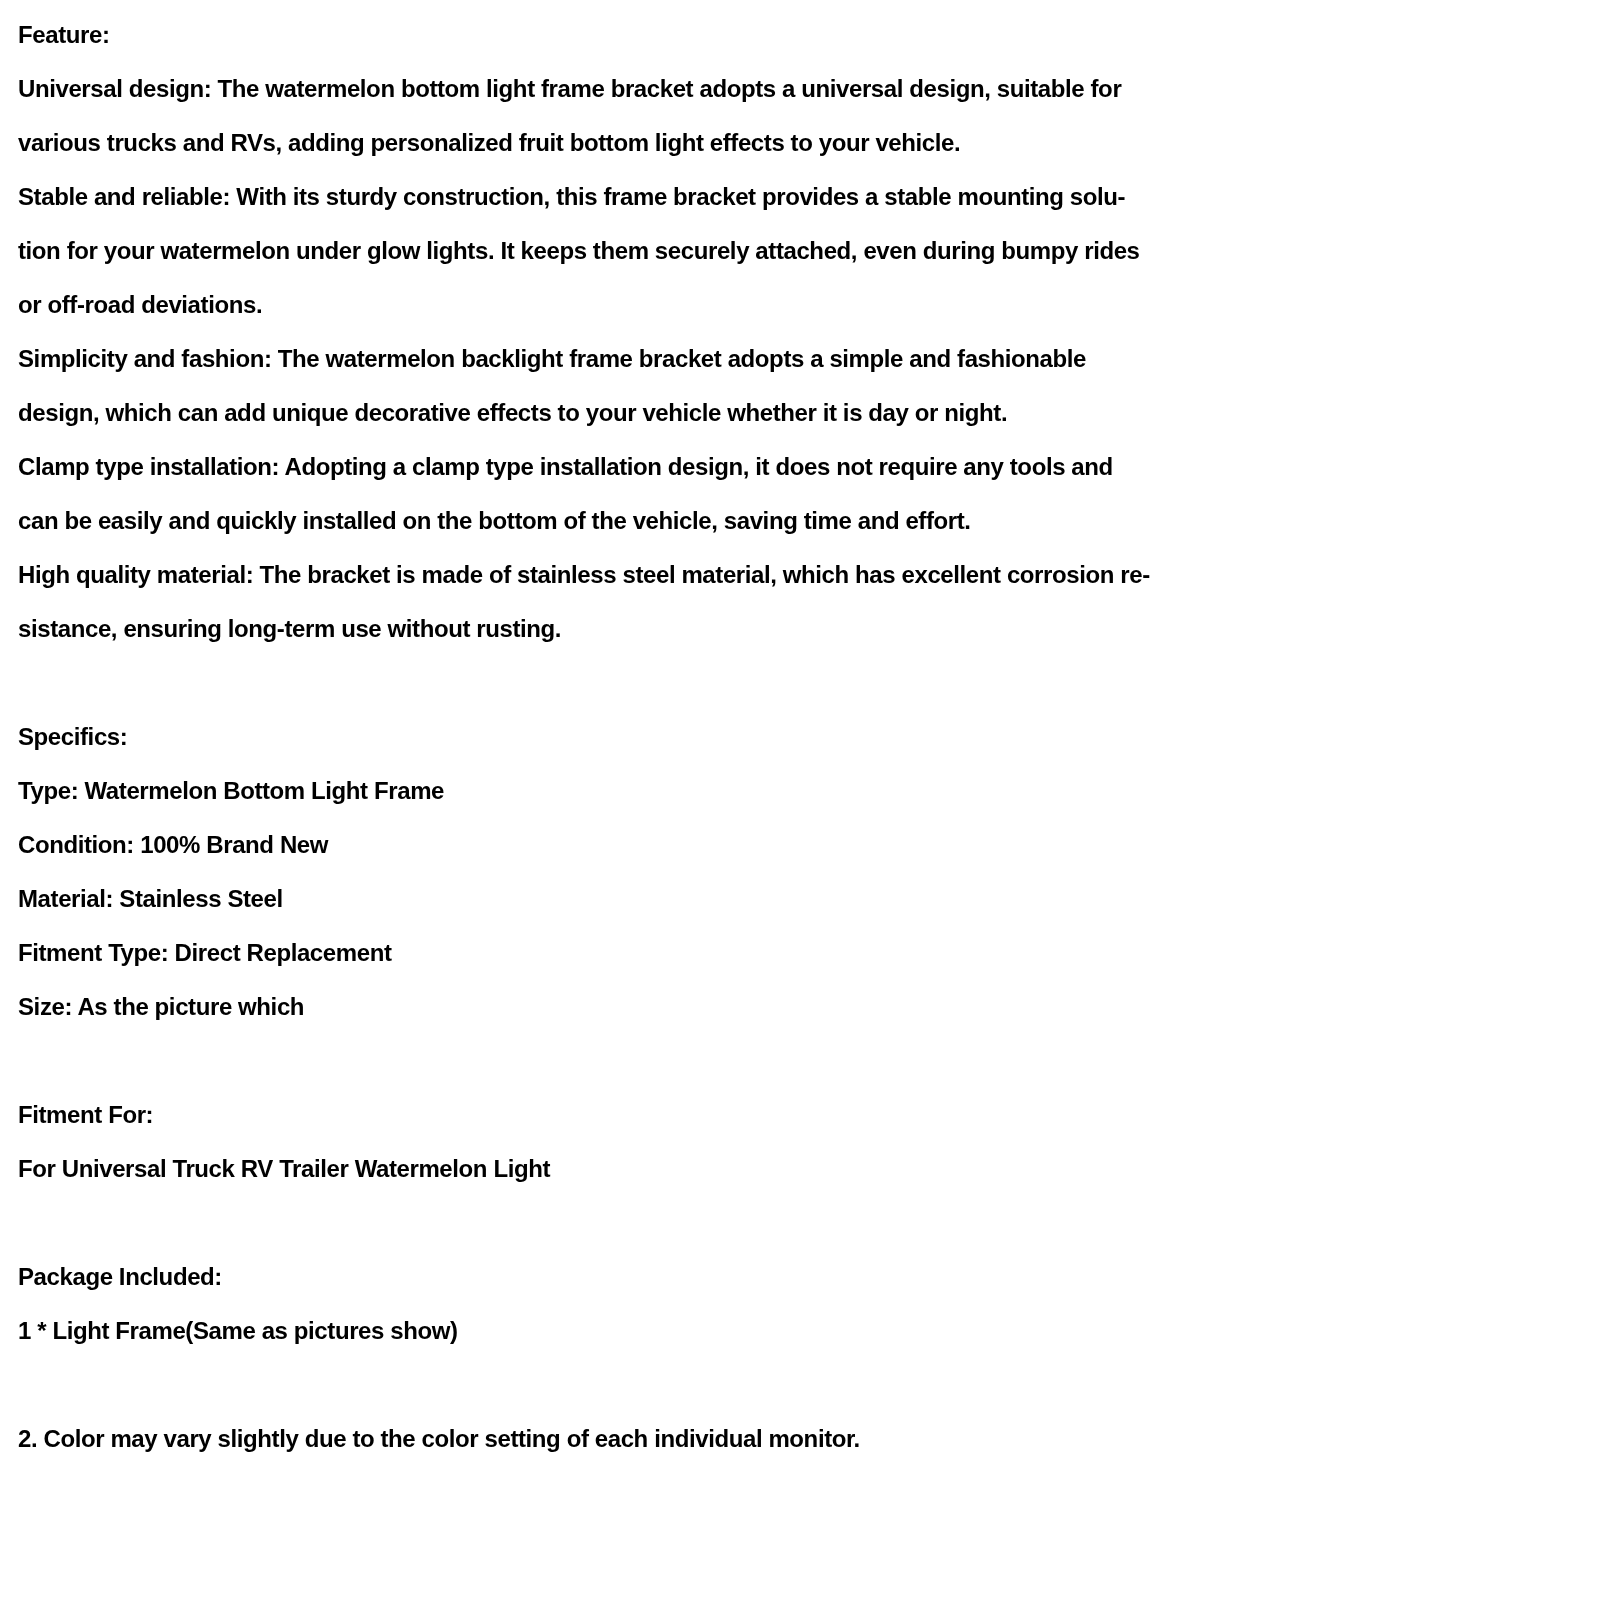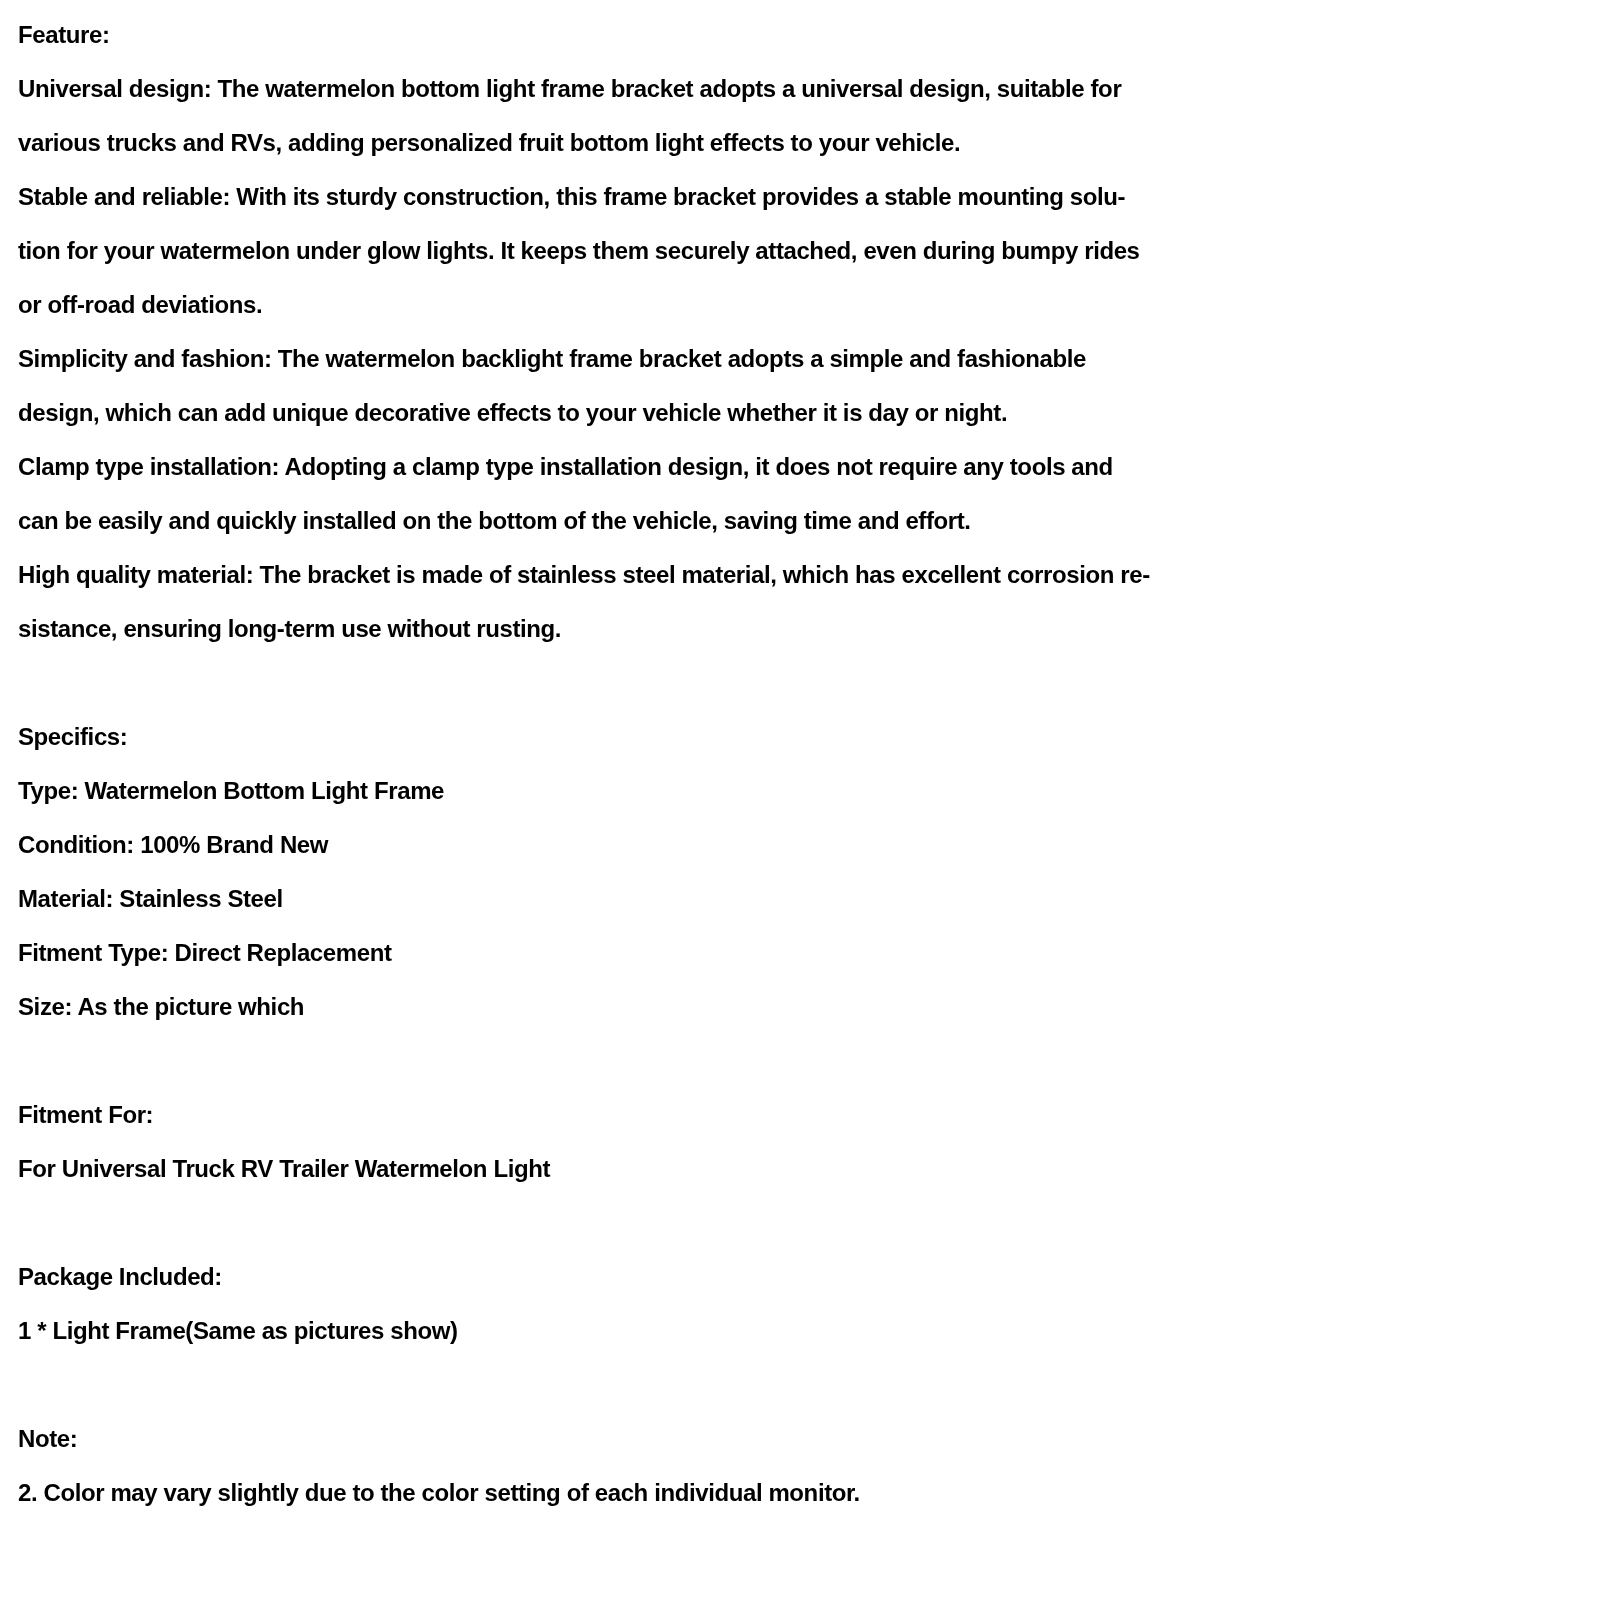--- a/index.html
+++ b/index.html
@@ -69,17 +69,16 @@
   <div class="gap"></div>
 
   <section>
     <div class="line">Package Included:</div>
     <div class="line">1 * Light Frame(Same as pictures show)</div>
   </section>
 
   <div class="gap"></div>
 
   <section>
-    <div class="line">Note:</div>
     <div class="line">2. Color may vary slightly due to the color setting of each individual monitor.</div>
   </section>
 
 </div>
 
 </body></html>

